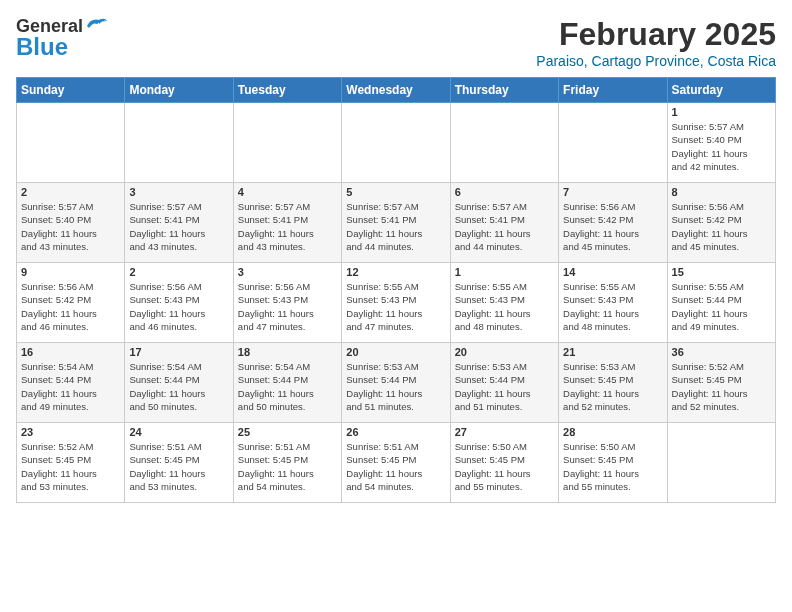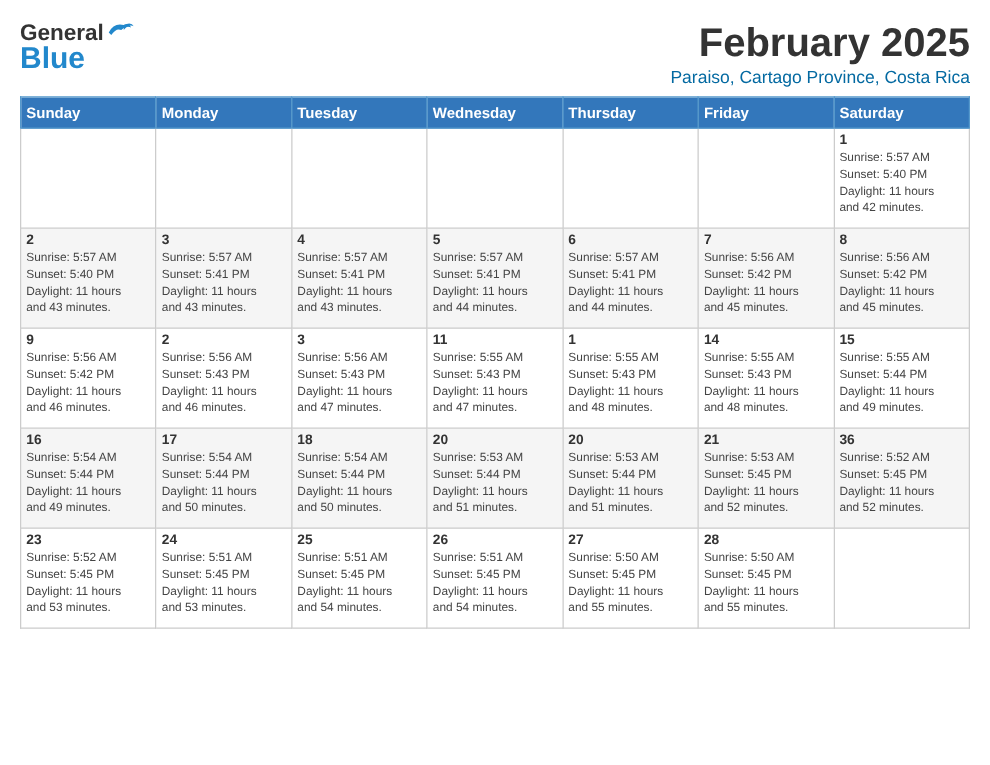--- a/index.html
+++ b/index.html
@@ -202,21 +202,21 @@
 and 46 minutes.</div>
         </td>
         <td>
           <span class="day-num">3</span>
           <div class="day-info" style="white-space: pre-line;">Sunrise: 5:56 AM
 Sunset: 5:43 PM
 Daylight: 11 hours
 and 47 minutes.</div>
         </td>
         <td>
-          <span class="day-num">11</span>
+          <span class="day-num">12</span>
           <div class="day-info" style="white-space: pre-line;">Sunrise: 5:55 AM
 Sunset: 5:43 PM
 Daylight: 11 hours
 and 47 minutes.</div>
         </td>
         <td>
           <span class="day-num">1</span>
           <div class="day-info" style="white-space: pre-line;">Sunrise: 5:55 AM
 Sunset: 5:43 PM
 Daylight: 11 hours

